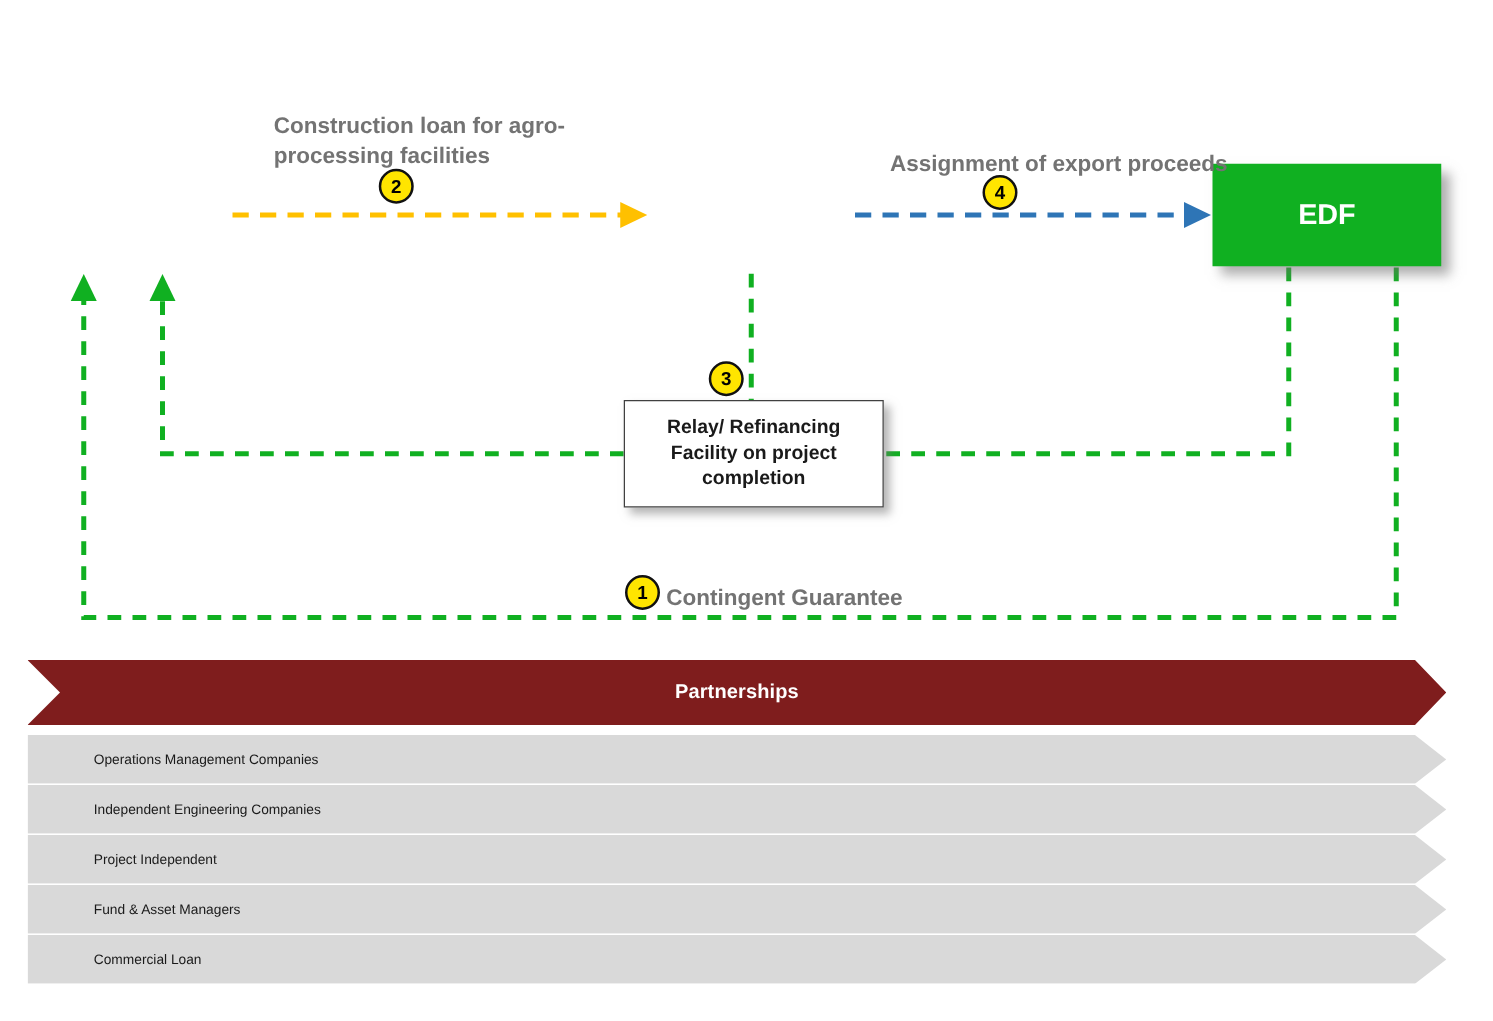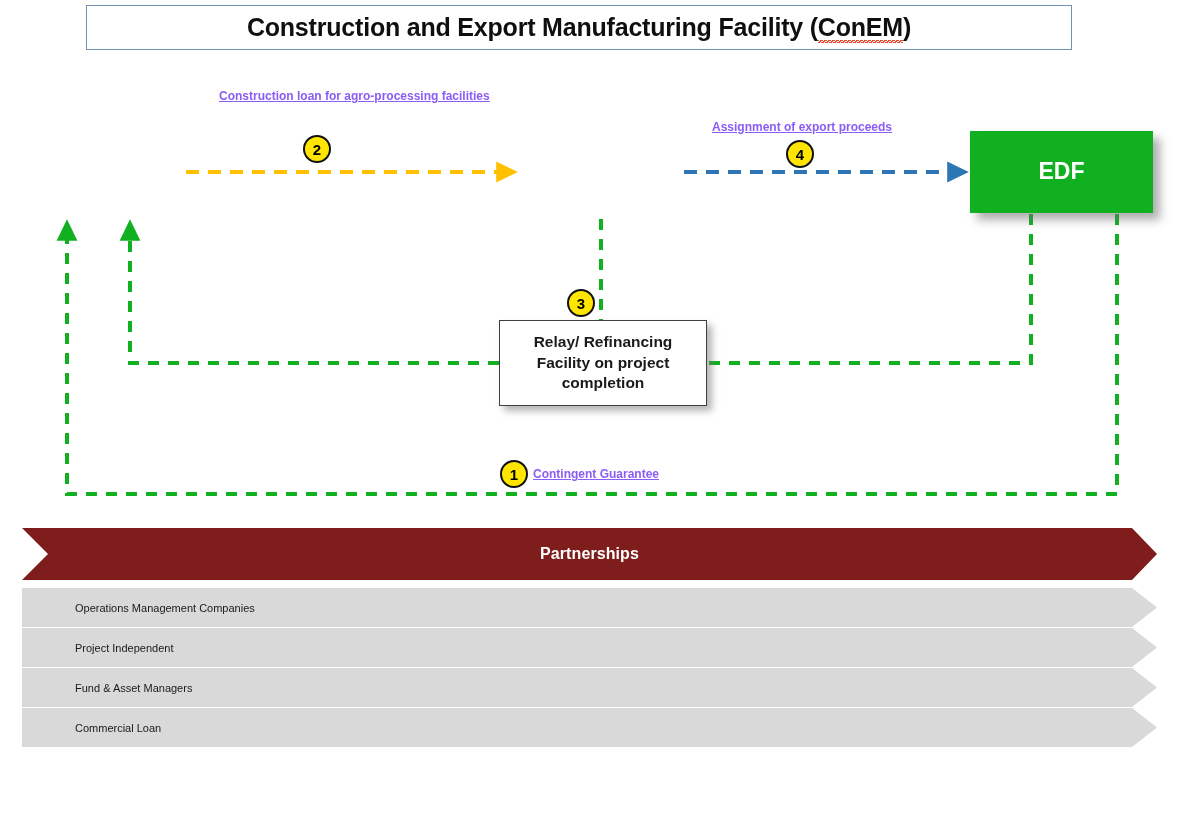--- a/index.html
+++ b/index.html
@@ -131,25 +131,24 @@
     color: #000000;
   }
   #badge-1 { left: 500px; top: 460px; }
   #badge-2 { left: 303px; top: 135px; }
   #badge-3 { left: 567px; top: 289px; }
   #badge-4 { left: 786px; top: 140px; }
 
   
   .flow-label {
     position: absolute;
-    font-size: 12px;
-    font-weight: bold;
-    color: #8b5cf6;
+    font-size: 18px;
+    font-weight: bold;
+    color: #737373;
     line-height: 1.35;
-    text-decoration: underline;
   }
   #label-construction-loan { left: 219px; top: 88px;  width: 320px; }
   #label-export-proceeds   { left: 712px; top: 119px; white-space: nowrap; }
   #label-contingent-guarantee { left: 533px; top: 466px; white-space: nowrap; }
 
   
   #partnerships-banner {
     position: absolute;
     left: 22px;
     top: 528px;
@@ -190,23 +189,20 @@
     font-size: 11px;
     color: #1a1a1a;
     white-space: nowrap;
   }
 </style>
 </head>
 <body>
 
 <div id="canvas">
 
-  <div id="title-box">
-    <div id="title-text"><span>Construction and Export Manufacturing Facility (</span><span class="misspell">ConEM</span><span>)</span></div>
-  </div>
 
   <svg id="wires" viewBox="0 0 1194 817" xmlns="http://www.w3.org/2000/svg">
     <defs>
       <marker id="arrow-orange" markerWidth="6" markerHeight="6" refX="4.2" refY="3" orient="auto" markerUnits="strokeWidth">
         <path d="M0,0.4 L5.4,3 L0,5.6 z" fill="#ffc000"></path>
       </marker>
       <marker id="arrow-blue" markerWidth="6" markerHeight="6" refX="4.2" refY="3" orient="auto" markerUnits="strokeWidth">
         <path d="M0,0.4 L5.4,3 L0,5.6 z" fill="#2e75b6"></path>
       </marker>
       <marker id="arrow-green" markerWidth="6" markerHeight="6" refX="4.2" refY="3" orient="auto" markerUnits="strokeWidth">
@@ -246,20 +242,23 @@
 
   <div id="partnerships-banner">
     <span id="partnerships-label">Partnerships</span>
   </div>
 
   <div id="partners-list">
     <div class="partner-row">
       <span class="partner-label">Operations Management Companies</span>
     </div>
     <div class="partner-row">
+      <span class="partner-label">Independent Engineering Companies</span>
+    </div>
+    <div class="partner-row">
       <span class="partner-label">Project Independent</span>
     </div>
     <div class="partner-row">
       <span class="partner-label">Fund &amp; Asset Managers</span>
     </div>
     <div class="partner-row">
       <span class="partner-label">Commercial Loan</span>
     </div>
   </div>
 

